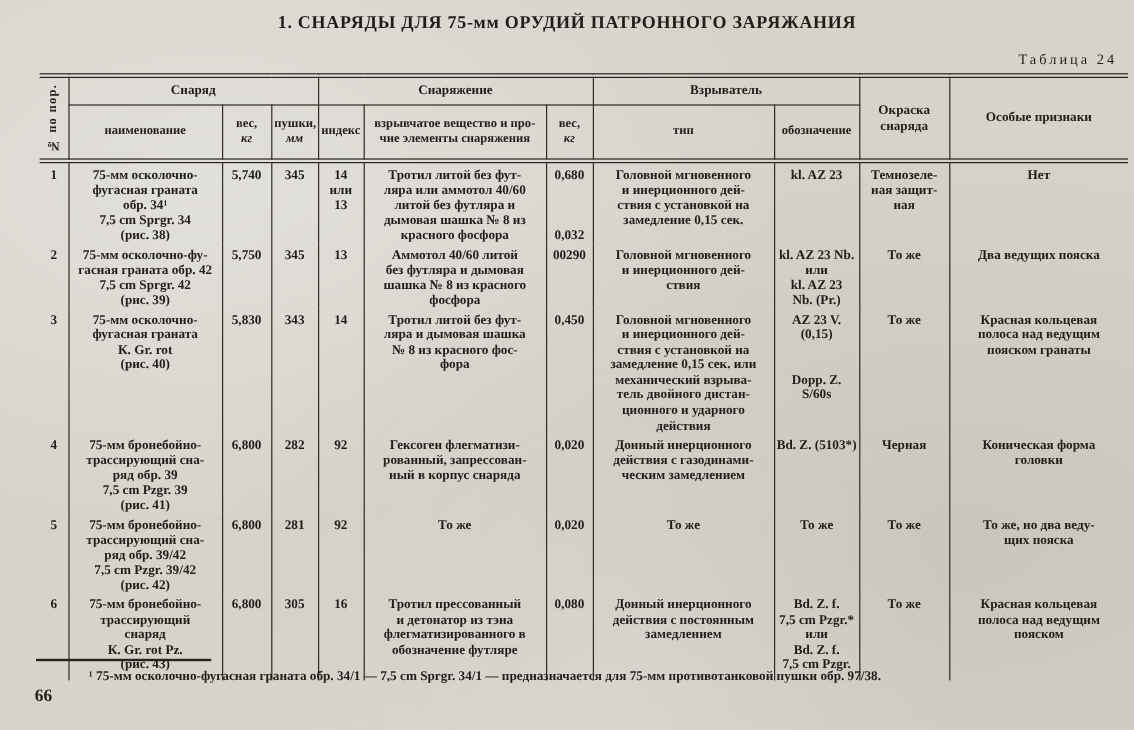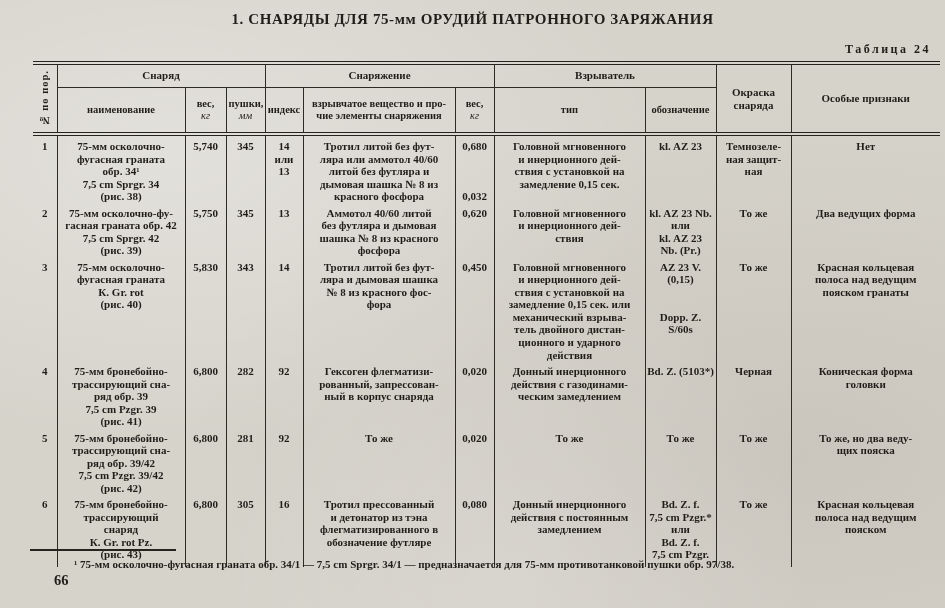--- a/index.html
+++ b/index.html
@@ -13,55 +13,55 @@
     font-family:"Liberation Serif","DejaVu Serif",serif;
     color:#211e1a;
     -webkit-font-smoothing:antialiased;
   }
   .page-title{
     position:absolute;top:11px;left:0;width:100%;
     text-align:center;font-size:15px;font-weight:700;letter-spacing:.6px;
   }
   .table-label{
     position:absolute;top:42px;right:14px;
-    font-size:12px;font-weight:700;letter-spacing:2.5px;
+    font-size:12px;font-weight:400;letter-spacing:2.5px;
   }
   table.doc{
     position:absolute;left:33px;top:61px;width:907px;
     border-collapse:collapse;table-layout:fixed;
     border-top:4px double #26231e;
   }
   thead{border-bottom:4px double #26231e;}
   th,td{
     font-weight:700;vertical-align:top;overflow:hidden;
     font-size:11px;line-height:1.14;padding:2px 1px 0;
     white-space:pre-line;text-align:center;
   }
   th{vertical-align:middle;padding:1px 2px;}
   .br{border-right:1px solid #2e2a24;}
   .bb{border-bottom:1px solid #2e2a24;}
   th.v-num div{
     writing-mode:vertical-rl;transform:rotate(180deg);
     margin:0 auto;font-size:10.5px;letter-spacing:1px;white-space:nowrap;
   }
-  .unit{font-style:italic;font-weight:400;}
+  .unit{font-style:italic;font-weight:700;}
   .hdr-sub{font-size:10.5px;}
   .hr1{height:24px;} .hr2{height:47px;margin-top:16px;}
   .r1{height:67px;} .r2{height:52px;} .r3{height:96px;}
   .r4{height:62px;} .r5{height:60px;} .r6{height:73px;}
   td{padding-top:4px;}
   .footnote-rule{
     position:absolute;left:30px;top:549px;width:146px;height:2px;background:#26231e;
   }
   .footnote{
     position:absolute;left:74px;top:558px;width:850px;
     font-size:11px;font-weight:700;line-height:1.2;
   }
   .page-number{
-    position:absolute;left:54px;top:572px;
+    position:absolute;left:29px;top:572px;
     font-size:14.5px;font-weight:700;
   }
 </style>
 </head>
 <body>
 
 <div class="page-title">1. СНАРЯДЫ ДЛЯ 75-мм ОРУДИЙ ПАТРОННОГО ЗАРЯЖАНИЯ</div>
 <div class="table-label">Таблица 24</div>
 
 <table class="doc">
@@ -139,30 +139,30 @@
 гасная граната обр. 42
 7,5 cm Sprgr. 42
 (рис. 39)</td>
       <td class="br">5,750</td>
       <td class="br">345</td>
       <td class="br">13</td>
       <td class="br">Аммотол 40/60 литой
 без футляра и дымовая
 шашка № 8 из красного
 фосфора</td>
-      <td class="br">0,620</td>
+      <td class="br">00290</td>
       <td class="br">Головной мгновенного
 и инерционного дей-
 ствия</td>
       <td class="br">kl. AZ 23 Nb.
 или
 kl. AZ 23
 Nb. (Pr.)</td>
       <td class="br">То же</td>
-      <td>Два ведущих форма</td>
+      <td>Два ведущих пояска</td>
     </tr>
     <tr class="r3">
       <td class="br">3</td>
       <td class="br">75-мм осколочно-
 фугасная граната
 К. Gr. rot
 (рис. 40)</td>
       <td class="br">5,830</td>
       <td class="br">343</td>
       <td class="br">14</td>

